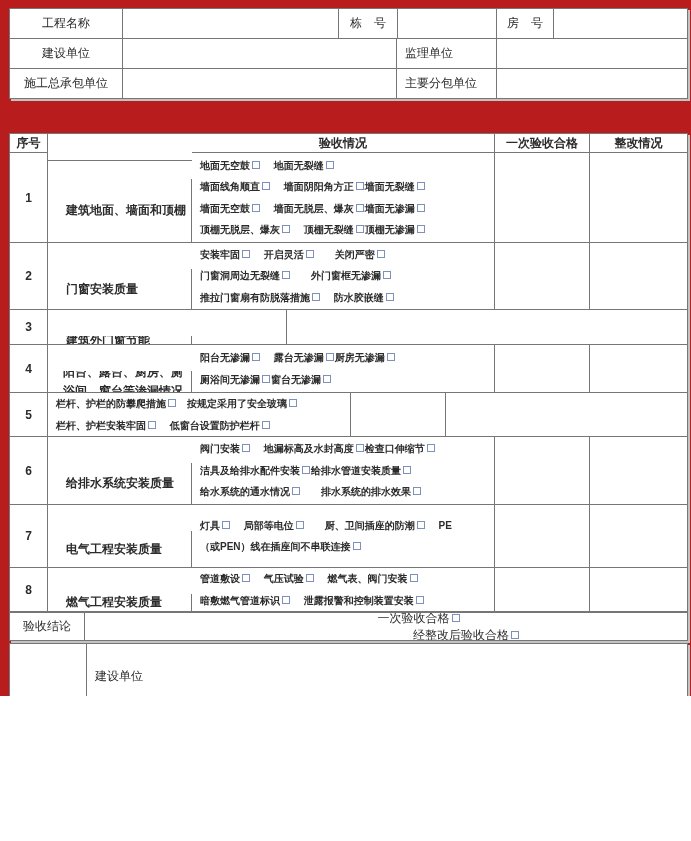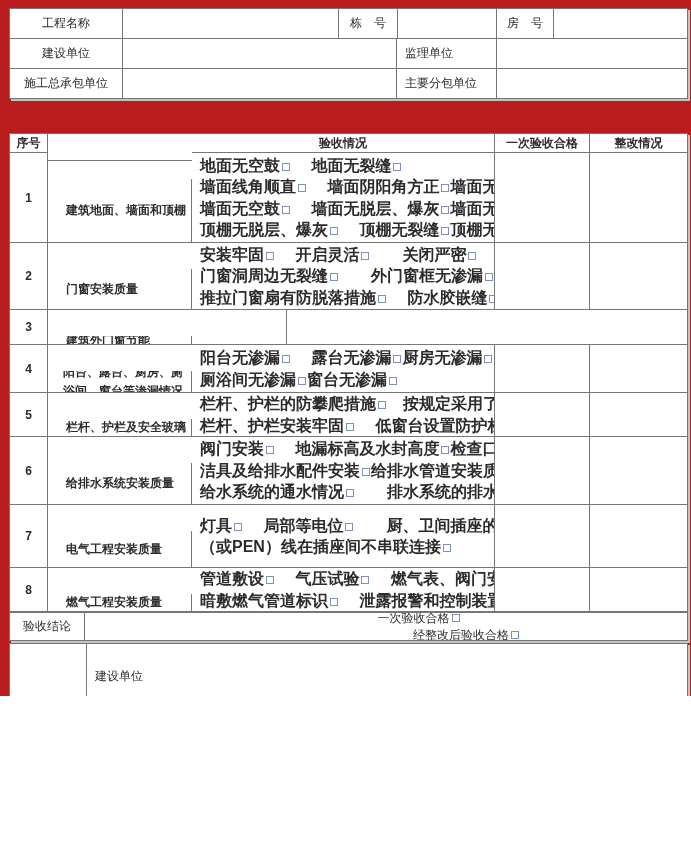--- a/index.html
+++ b/index.html
@@ -44,21 +44,21 @@
   .info .row.last { height:31px; }
   
   .chk .hdr { height:19px; }
   .chk .hdr .cell { font-size:12px; }
   .col-no   { width:38px; }
   .col-item { width:144px;margin-top:26px; }
   .col-sit  { width:303px; }
   .col-prob { width:95px; }
   .itemcell { padding-left:18px; padding-right:4px; line-height:19px; font-size:12px; }
   .sitcell  { padding-left:8px; padding-right:2px; }
-  .sitline  { font-size:16px; line-height:21.5px; white-space:nowrap; letter-spacing:0; }
+  .sitline  { font-size:10px; line-height:21.5px; white-space:nowrap; letter-spacing:0; }
   .cb {
     display:inline-block;
     width:6px; height:6px;
     border:1px solid #8090bd;
     margin:0 1px 0 2px;
     vertical-align:baseline;
     background:#fff;
   }
   
   .concl-content { flex-direction:column; align-items:center; padding-left:66px; }
@@ -153,21 +153,20 @@
       <div class="cell col-sit sitcell">
         <div class="sitline">阳台无渗漏<span class="cb"></span>　 露台无渗漏<span class="cb"></span>厨房无渗漏<span class="cb"></span></div>
         <div class="sitline">厕浴间无渗漏<span class="cb"></span>窗台无渗漏<span class="cb"></span></div>
       </div>
       <div class="cell col-prob"></div>
       <div class="cell flex1"></div>
     </div>
 
     <div class="row" style="height:44px">
       <div class="cell center col-no">5</div>
-      <div class="cell col-item itemcell">栏杆、护栏及安全玻璃</div>
       <div class="cell col-sit sitcell">
         <div class="sitline">栏杆、护栏的防攀爬措施<span class="cb"></span>　按规定采用了安全玻璃<span class="cb"></span></div>
         <div class="sitline">栏杆、护栏安装牢固<span class="cb"></span>　 低窗台设置防护栏杆<span class="cb"></span></div>
       </div>
       <div class="cell col-prob"></div>
       <div class="cell flex1"></div>
     </div>
 
     <div class="row" style="height:68px">
       <div class="cell center col-no">6</div>

